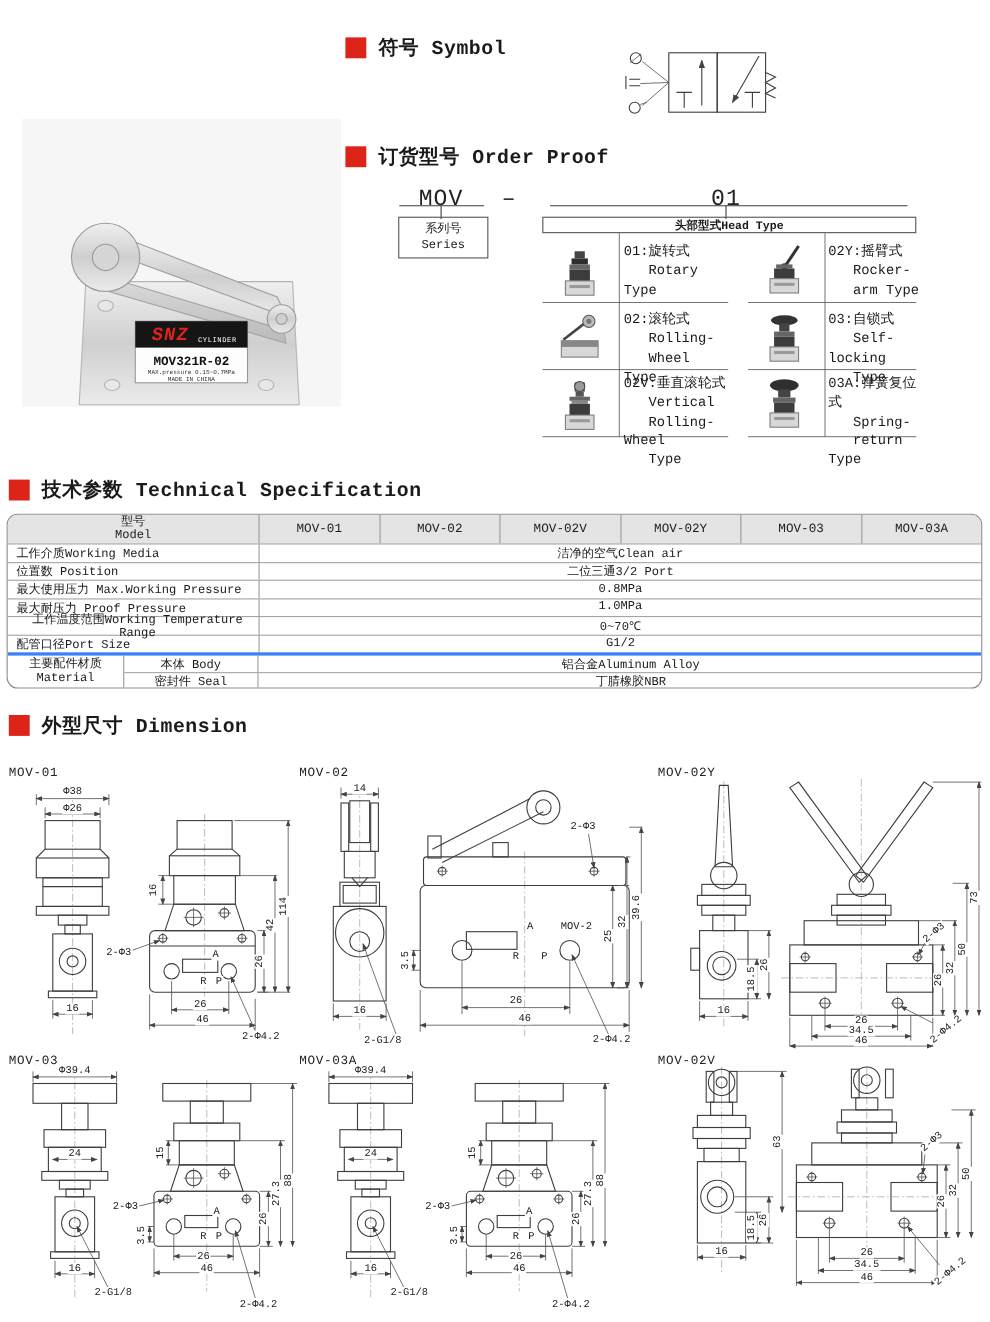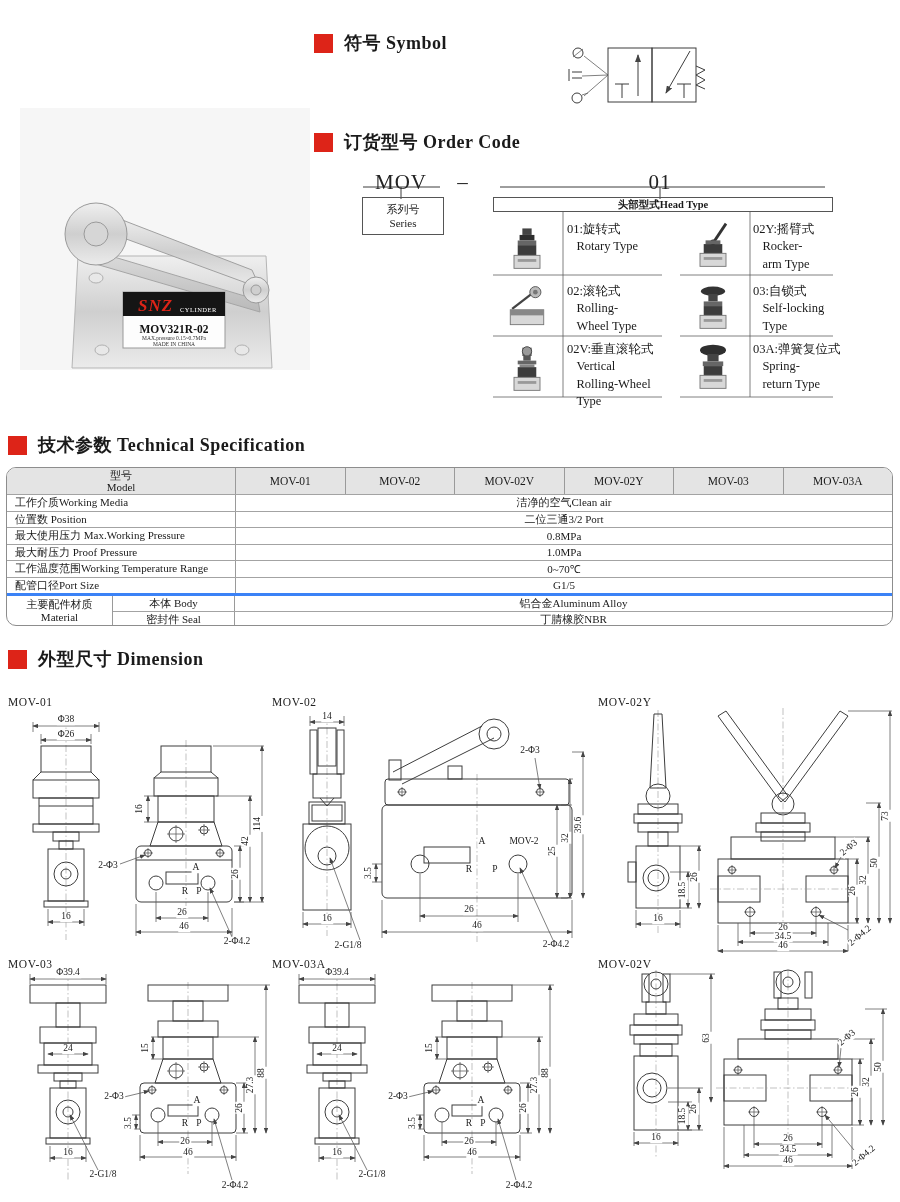--- a/index.html
+++ b/index.html
@@ -1,17 +1,17 @@
 <!DOCTYPE html>
 <html><head>
 <meta charset="utf-8">
 <style>
   html,body{margin:0;padding:0;background:#fff;}
   .page{position:relative;width:900px;height:1202px;background:#fff;overflow:hidden;
-        font-family:Liberation Serif, serif;color:#1a1a1a;}
+        font-family:Liberation Mono, monospace;color:#1a1a1a;}
   .abs{position:absolute;}
   
   .hd{position:absolute;display:flex;align-items:center;gap:11px;font-size:18px;font-weight:600;letter-spacing:.5px;}
   .hd .sq{width:19px;height:19px;background:#dd2418;flex:0 0 auto;}
   
   .bigcode{position:absolute;font-size:21px;letter-spacing:1px;color:#222;transform:translateX(-50%);margin-top:11px;}
   .seriesbox{position:absolute;border:1px solid #555;display:flex;align-items:center;justify-content:center;
              text-align:center;font-size:11px;line-height:1.3;white-space:pre-line;}
   
   .htwrap{position:absolute;}
@@ -122,21 +122,21 @@
     </svg>
     <span class="phlab" style="left:118px;top:189px;font-size:17px;font-weight:800;font-style:italic;color:#dd2418;letter-spacing:1px">SNZ</span>
     <span class="phlab" style="left:160px;top:199px;font-size:6.5px;color:#fff;letter-spacing:.5px">CYLINDER</span>
     <span class="phlab" style="left:154px;top:216px;transform:translateX(-50%);font-size:11.5px;font-weight:700;color:#111">MOV321R-02</span>
     <span class="phlab" style="left:154px;top:228px;transform:translateX(-50%);font-size:5.5px;color:#333">MAX.pressure 0.15~0.7MPa</span>
     <span class="phlab" style="left:154px;top:234px;transform:translateX(-50%);font-size:5.5px;color:#333">MADE IN CHINA</span>
   </div>
 
   <div class="hd" style="left:314px;top:130px">
     <span class="sq" style="background: rgb(221, 36, 24);"></span>
-    <span>订货型号 Order Code</span>
+    <span>订货型号 Order Proof</span>
   </div>
 
   <div class="abs" style="left:358px;top:153px;width:540px;height:46px">
     <svg class="ds" width="540" height="46" viewBox="0 0 540 46">
       <path class="s" d="M5 34H82 M142 34H467 M43 34V46 M302 34V46"></path>
     </svg>
     <span class="bigcode" style="left:43px;top:6px">MOV</span>
     <span class="bigcode" style="left:105px;top:6px">–</span>
     <span class="bigcode" style="left:302px;top:6px">01</span>
   </div>
@@ -255,21 +255,21 @@
     <div class="row">
       <div class="lab">最大耐压力 Proof Pressure</div>
       <div class="val">1.0MPa</div>
     </div>
     <div class="row">
       <div class="lab">工作温度范围Working Temperature Range</div>
       <div class="val">0~70℃</div>
     </div>
     <div class="row">
       <div class="lab">配管口径Port Size</div>
-      <div class="val">G1/5</div>
+      <div class="val">G1/2</div>
     </div>
     <div class="mat">
       <div class="matlab" style="white-space:pre-line">主要配件材质
 Material</div>
       <div class="matsub">
         <div class="subrow">
           <div class="sublab">本体 Body</div>
           <div class="val">铝合金Aluminum Alloy</div>
         </div>
         <div class="subrow">

